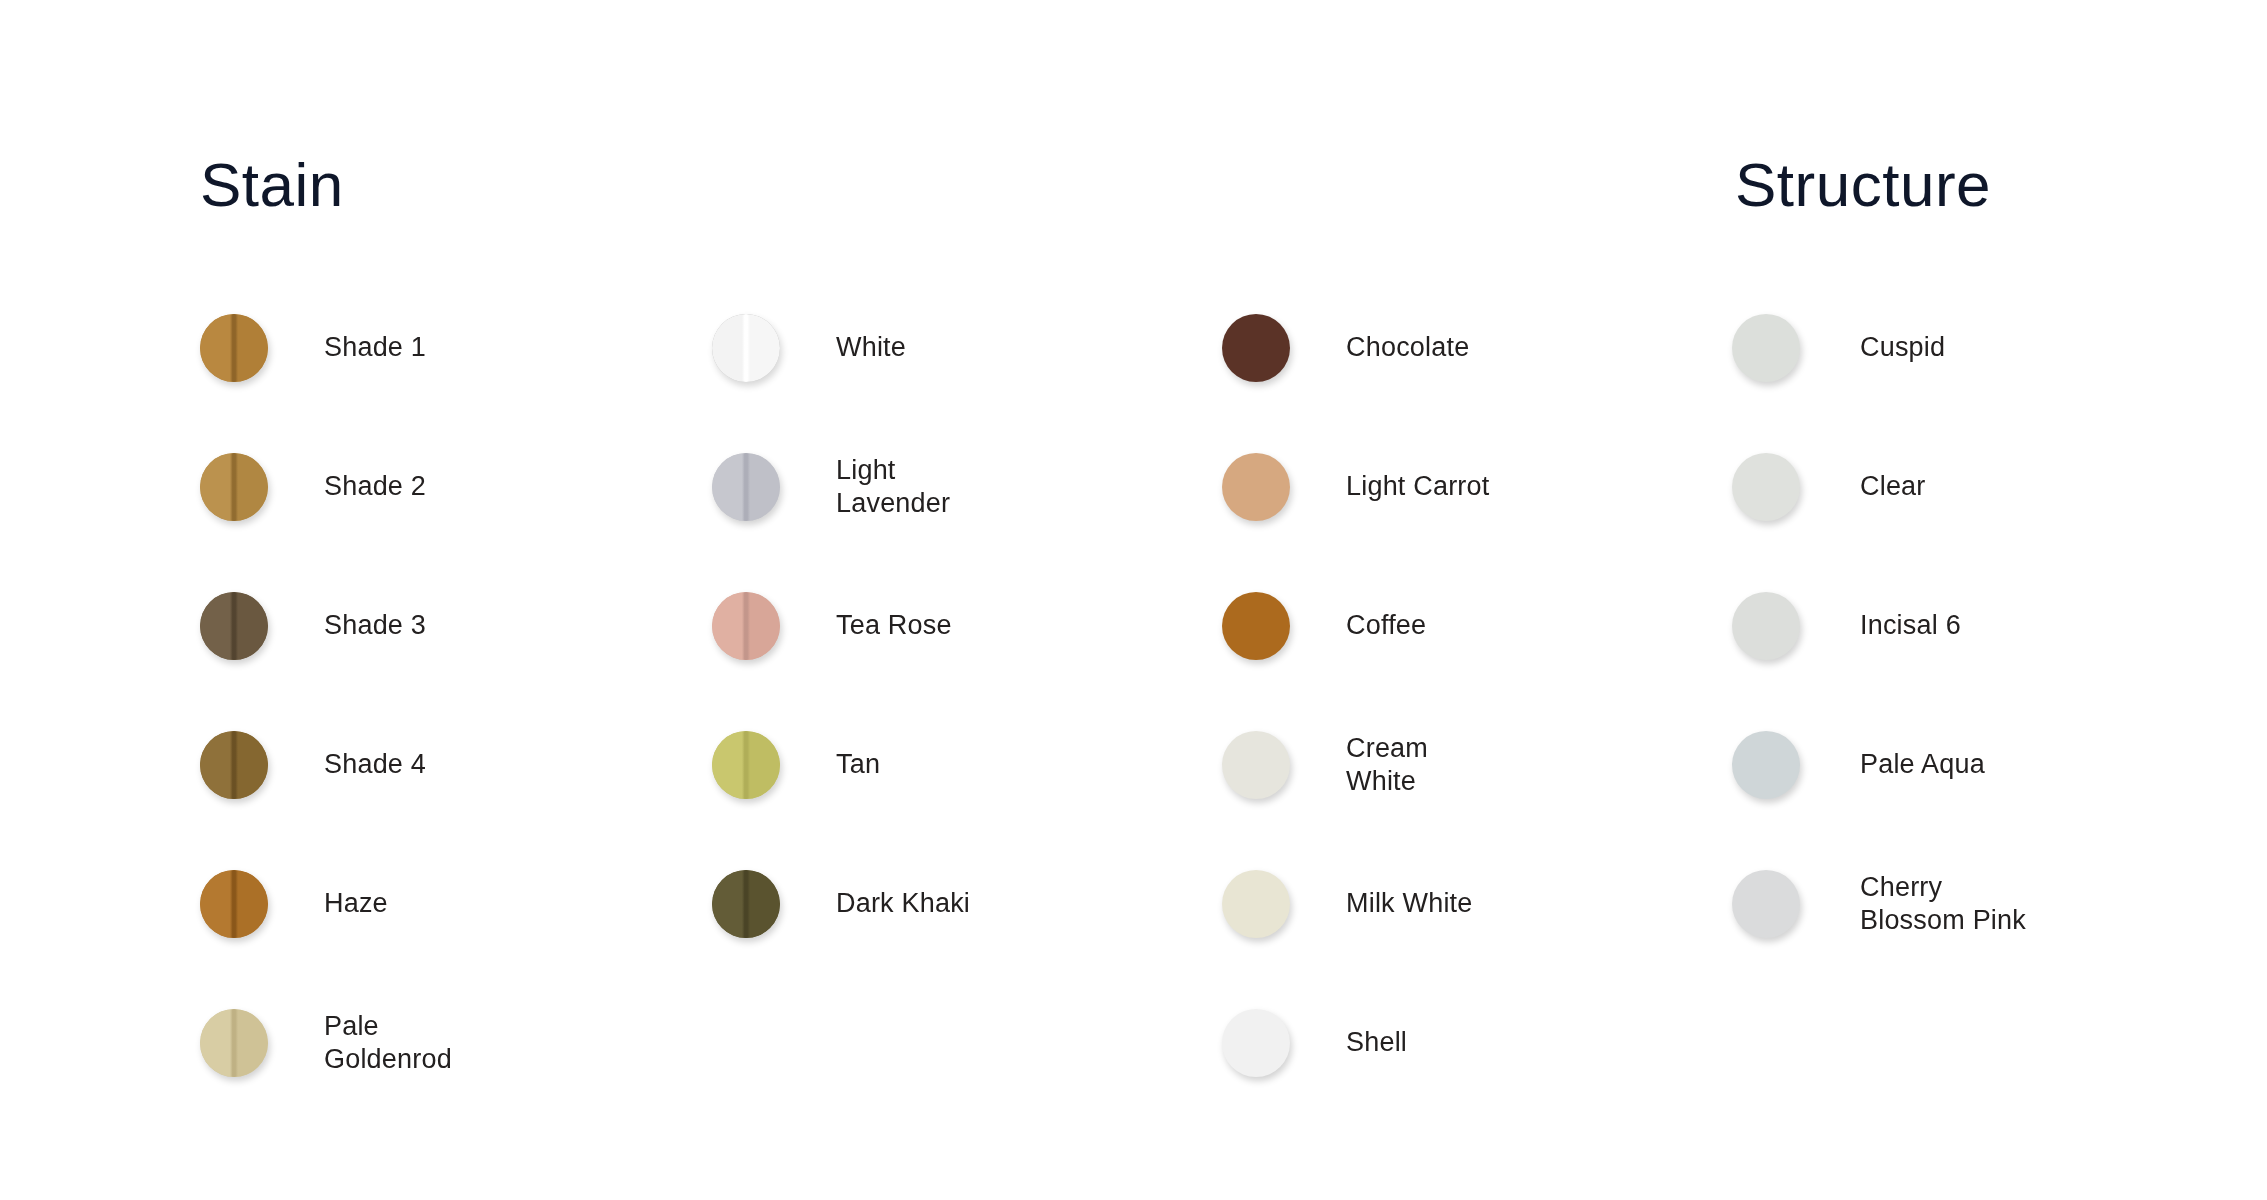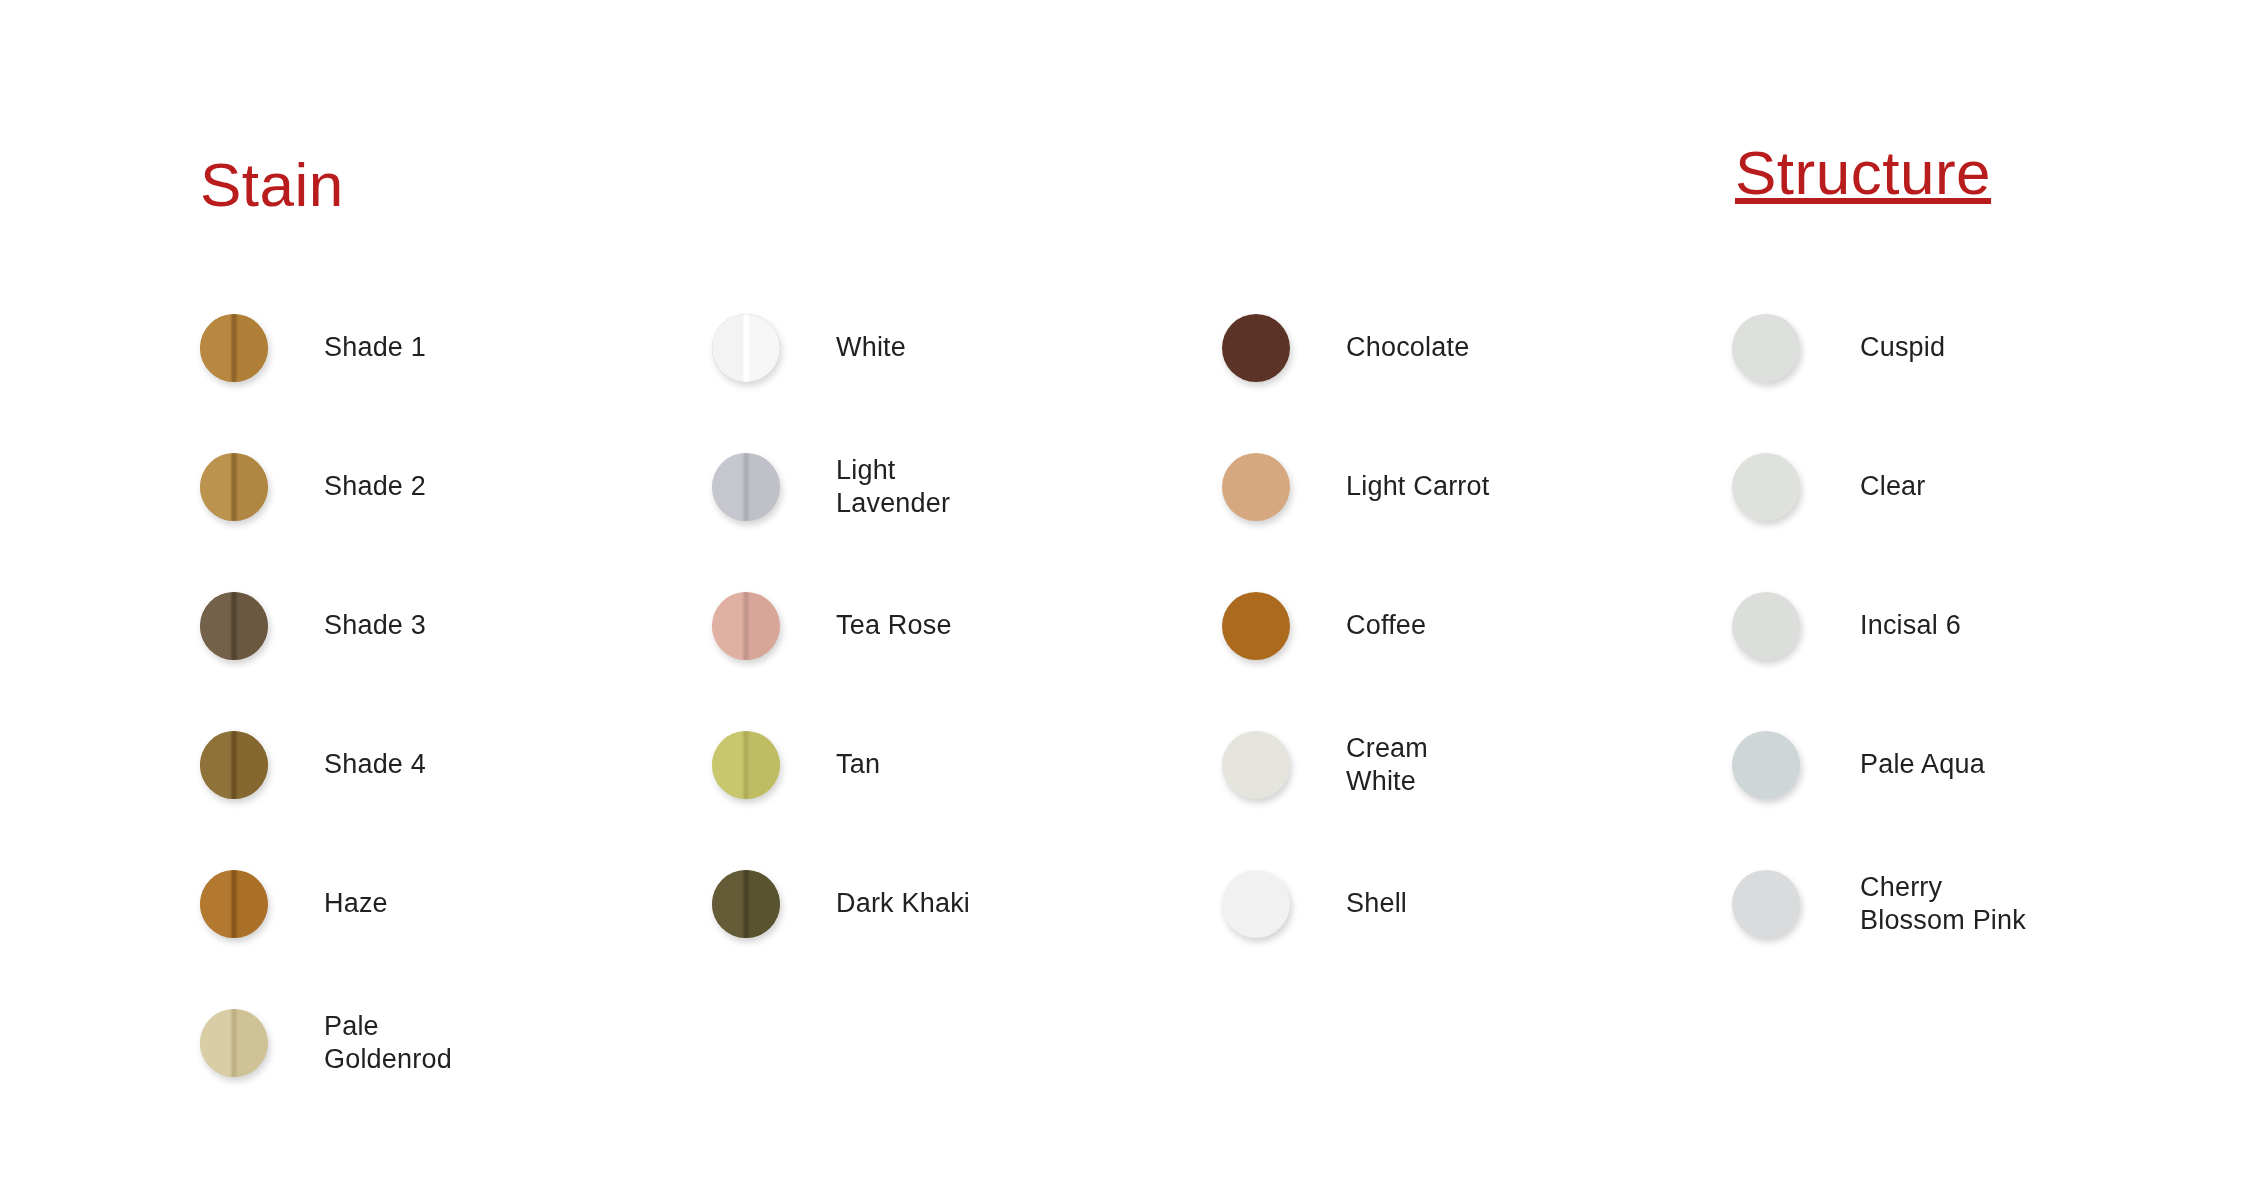--- a/index.html
+++ b/index.html
@@ -23,27 +23,27 @@
     width: 2267px;
     height: 1200px;
     background: #ffffff;
   }
 
   
   .section-heading {
     position: absolute;
     font-size: 62px;
     font-weight: 400;
-    color: #b91c1c;
+    color: #0f172a;
     letter-spacing: 0.5px;
     line-height: 1;
     white-space: nowrap;
   }
   #heading-stain     { left: 200px;  top: 112px; }
-  #heading-structure { left: 1735px; top: 100px; text-decoration: underline; }
+  #heading-structure { left: 1735px; top: 112px; }
 
   
   .swatch-column {
     position: absolute;
     top: 278px;
     width: 520px;
   }
   #column-1 { left: 200px;  }
   #column-2 { left: 712px;  }
   #column-3 { left: 1222px; }
@@ -185,20 +185,24 @@
       <div class="swatch-row">
         <div class="swatch-dot" style="background: rgb(172, 106, 30);"></div>
         <div class="swatch-label">Coffee</div>
       </div>
       <div class="swatch-row">
         <div class="swatch-dot" style="background: rgb(230, 229, 221);"></div>
         <div class="swatch-label">Cream
 White</div>
       </div>
       <div class="swatch-row">
+        <div class="swatch-dot" style="background: rgb(232, 229, 211);"></div>
+        <div class="swatch-label">Milk White</div>
+      </div>
+      <div class="swatch-row">
         <div class="swatch-dot" style="background: rgb(241, 241, 241);"></div>
         <div class="swatch-label">Shell</div>
       </div>
     </div>
   <div class="swatch-column" id="column-4">
       <div class="swatch-row">
         <div class="swatch-dot" style="background: rgb(220, 223, 219);"></div>
         <div class="swatch-label">Cuspid</div>
       </div>
       <div class="swatch-row">

